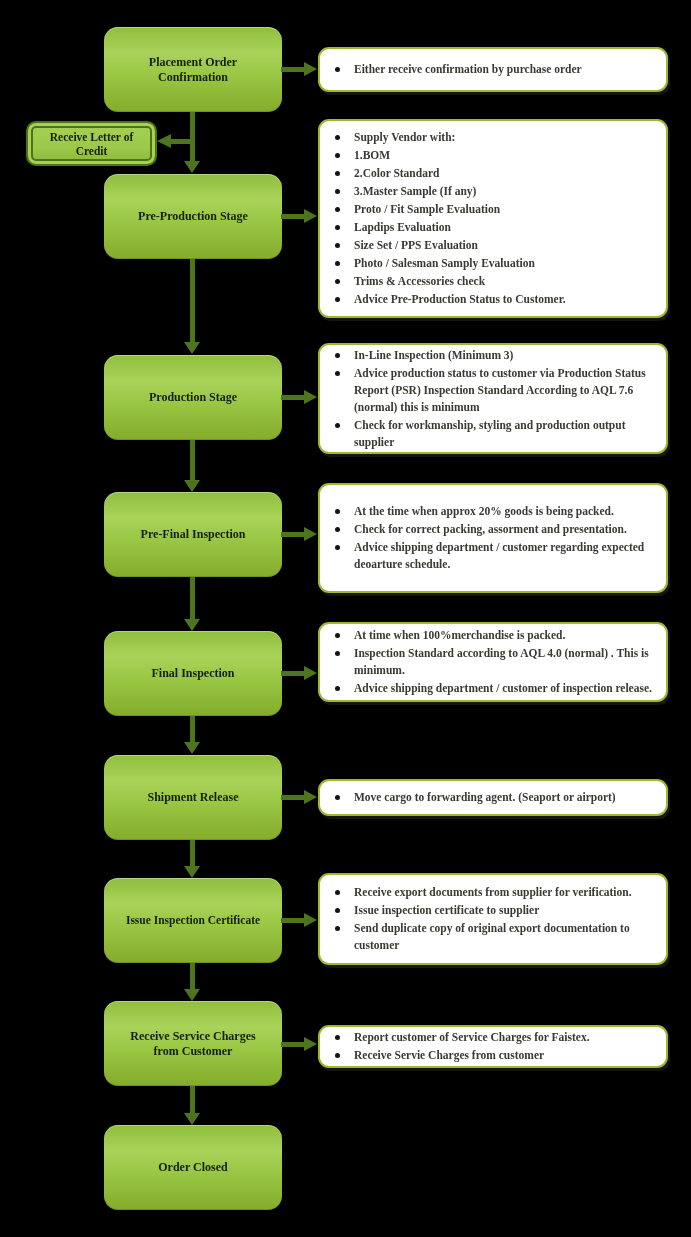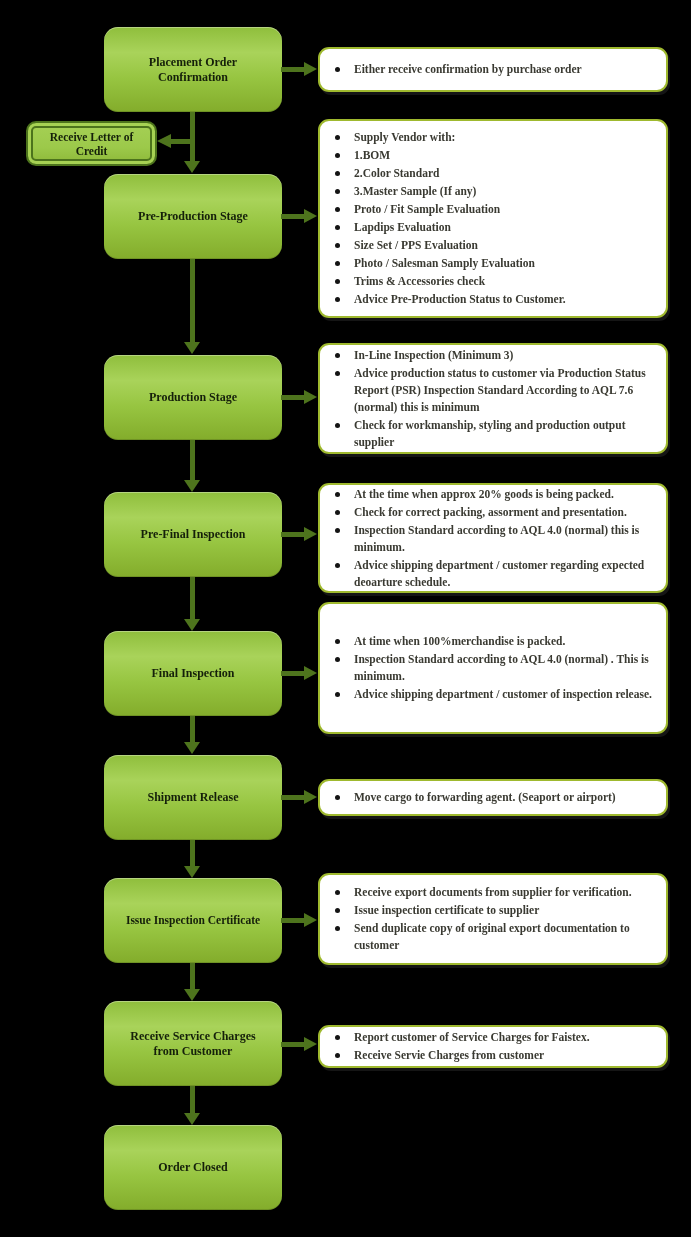--- a/index.html
+++ b/index.html
@@ -145,25 +145,24 @@
       <ul class="bullets">
         <li>In-Line Inspection (Minimum 3)</li>
         <li>Advice production status to customer via Production Status Report (PSR) Inspection Standard According to AQL 7.6 (normal) this is minimum</li>
         <li>Check for workmanship, styling and production output supplier</li>
       </ul>
     </div>
   <div class="wbox" style="top:483px;height:110px">
       <ul class="bullets">
         <li>At the time when approx 20% goods is being packed.</li>
         <li>Check for correct packing, assorment and presentation.</li>
-        <li>Inspection Standard according to AQL 4.0 (normal) this is minimum.</li>
         <li>Advice shipping department / customer regarding expected deoarture schedule.</li>
       </ul>
     </div>
-  <div class="wbox" style="top:602px;height:132px">
+  <div class="wbox" style="top:622px;height:80px">
       <ul class="bullets">
         <li>At time when 100%merchandise is packed.</li>
         <li>Inspection Standard according to AQL 4.0 (normal) . This is minimum.</li>
         <li>Advice shipping department / customer of inspection release.</li>
       </ul>
     </div>
   <div class="wbox" style="top:779px;height:37px">
       <ul class="bullets">
         <li>Move cargo to forwarding agent. (Seaport or airport)</li>
       </ul>

